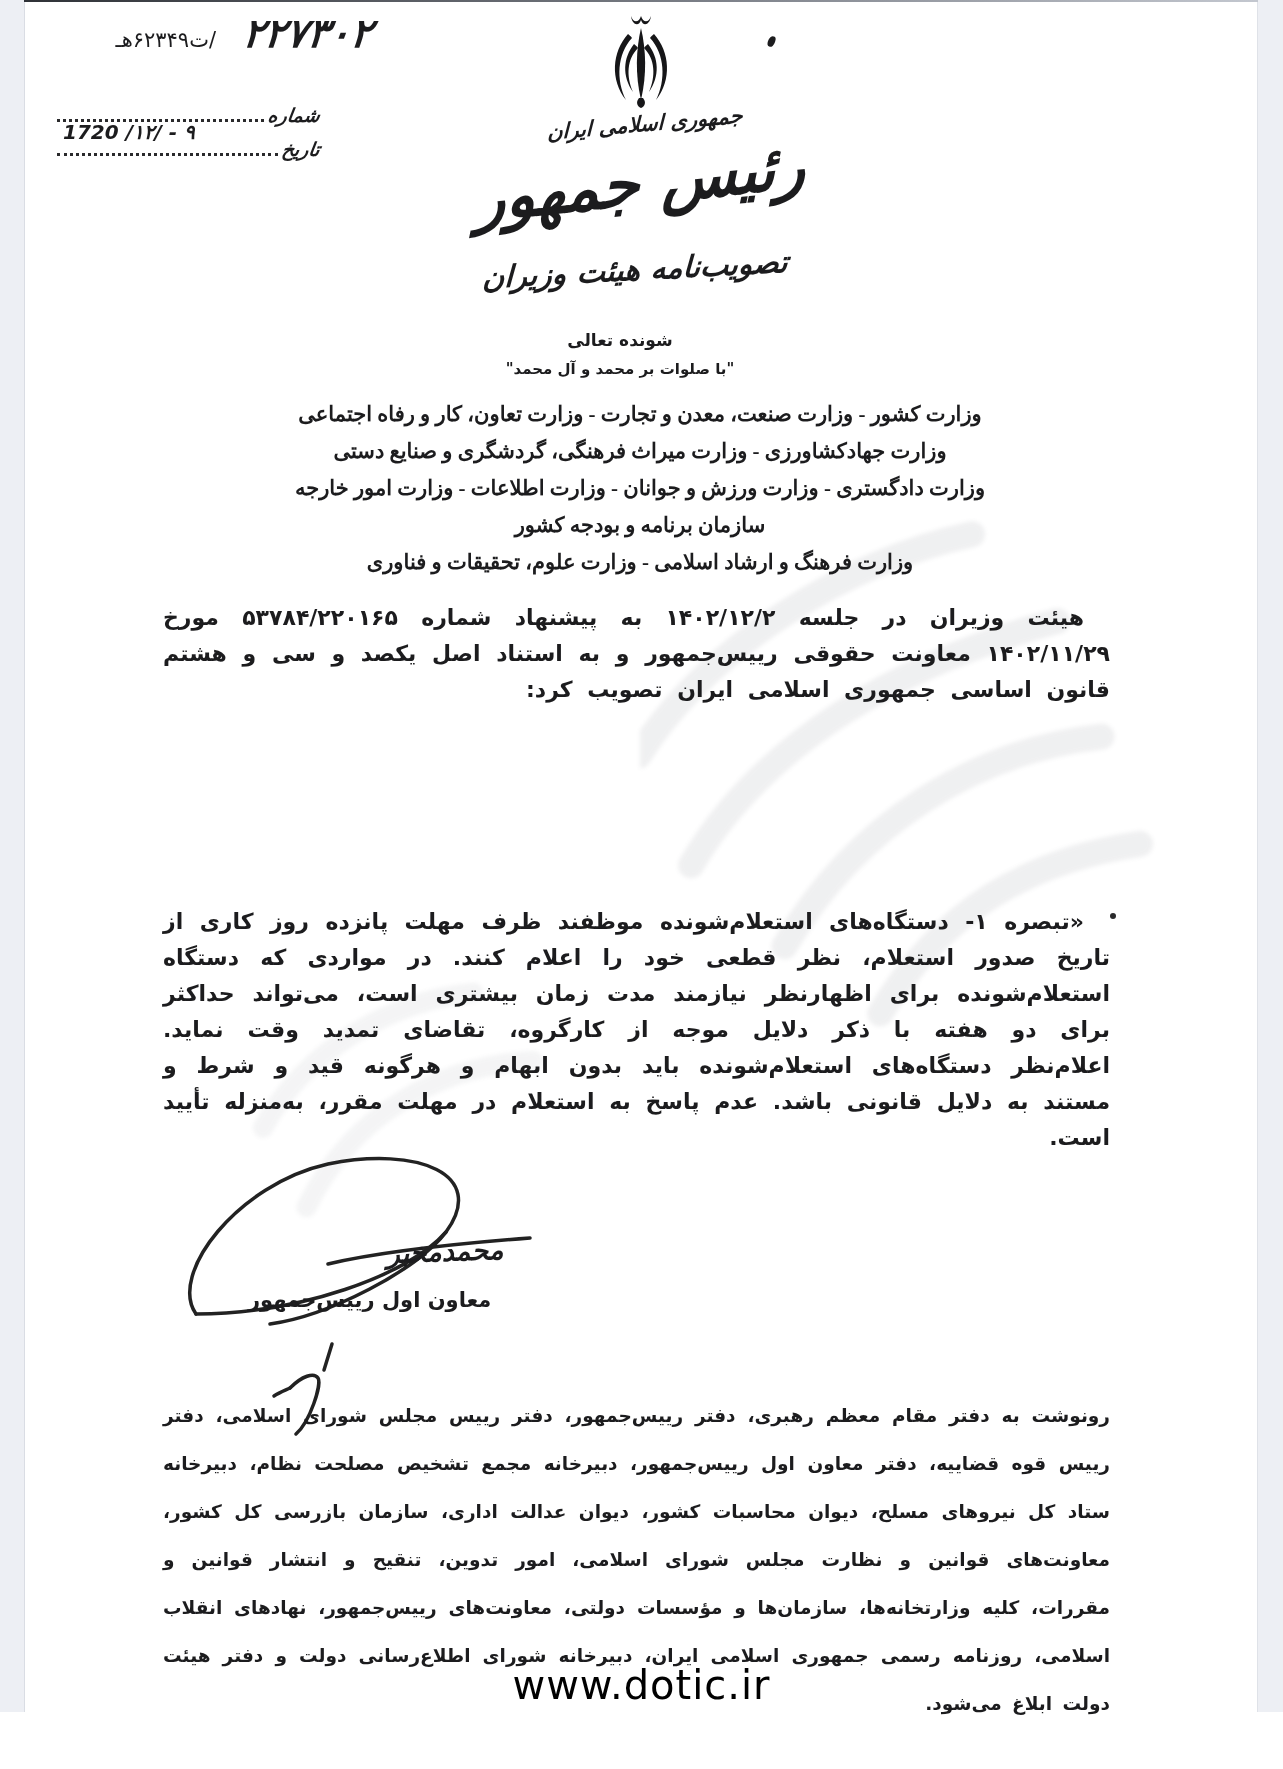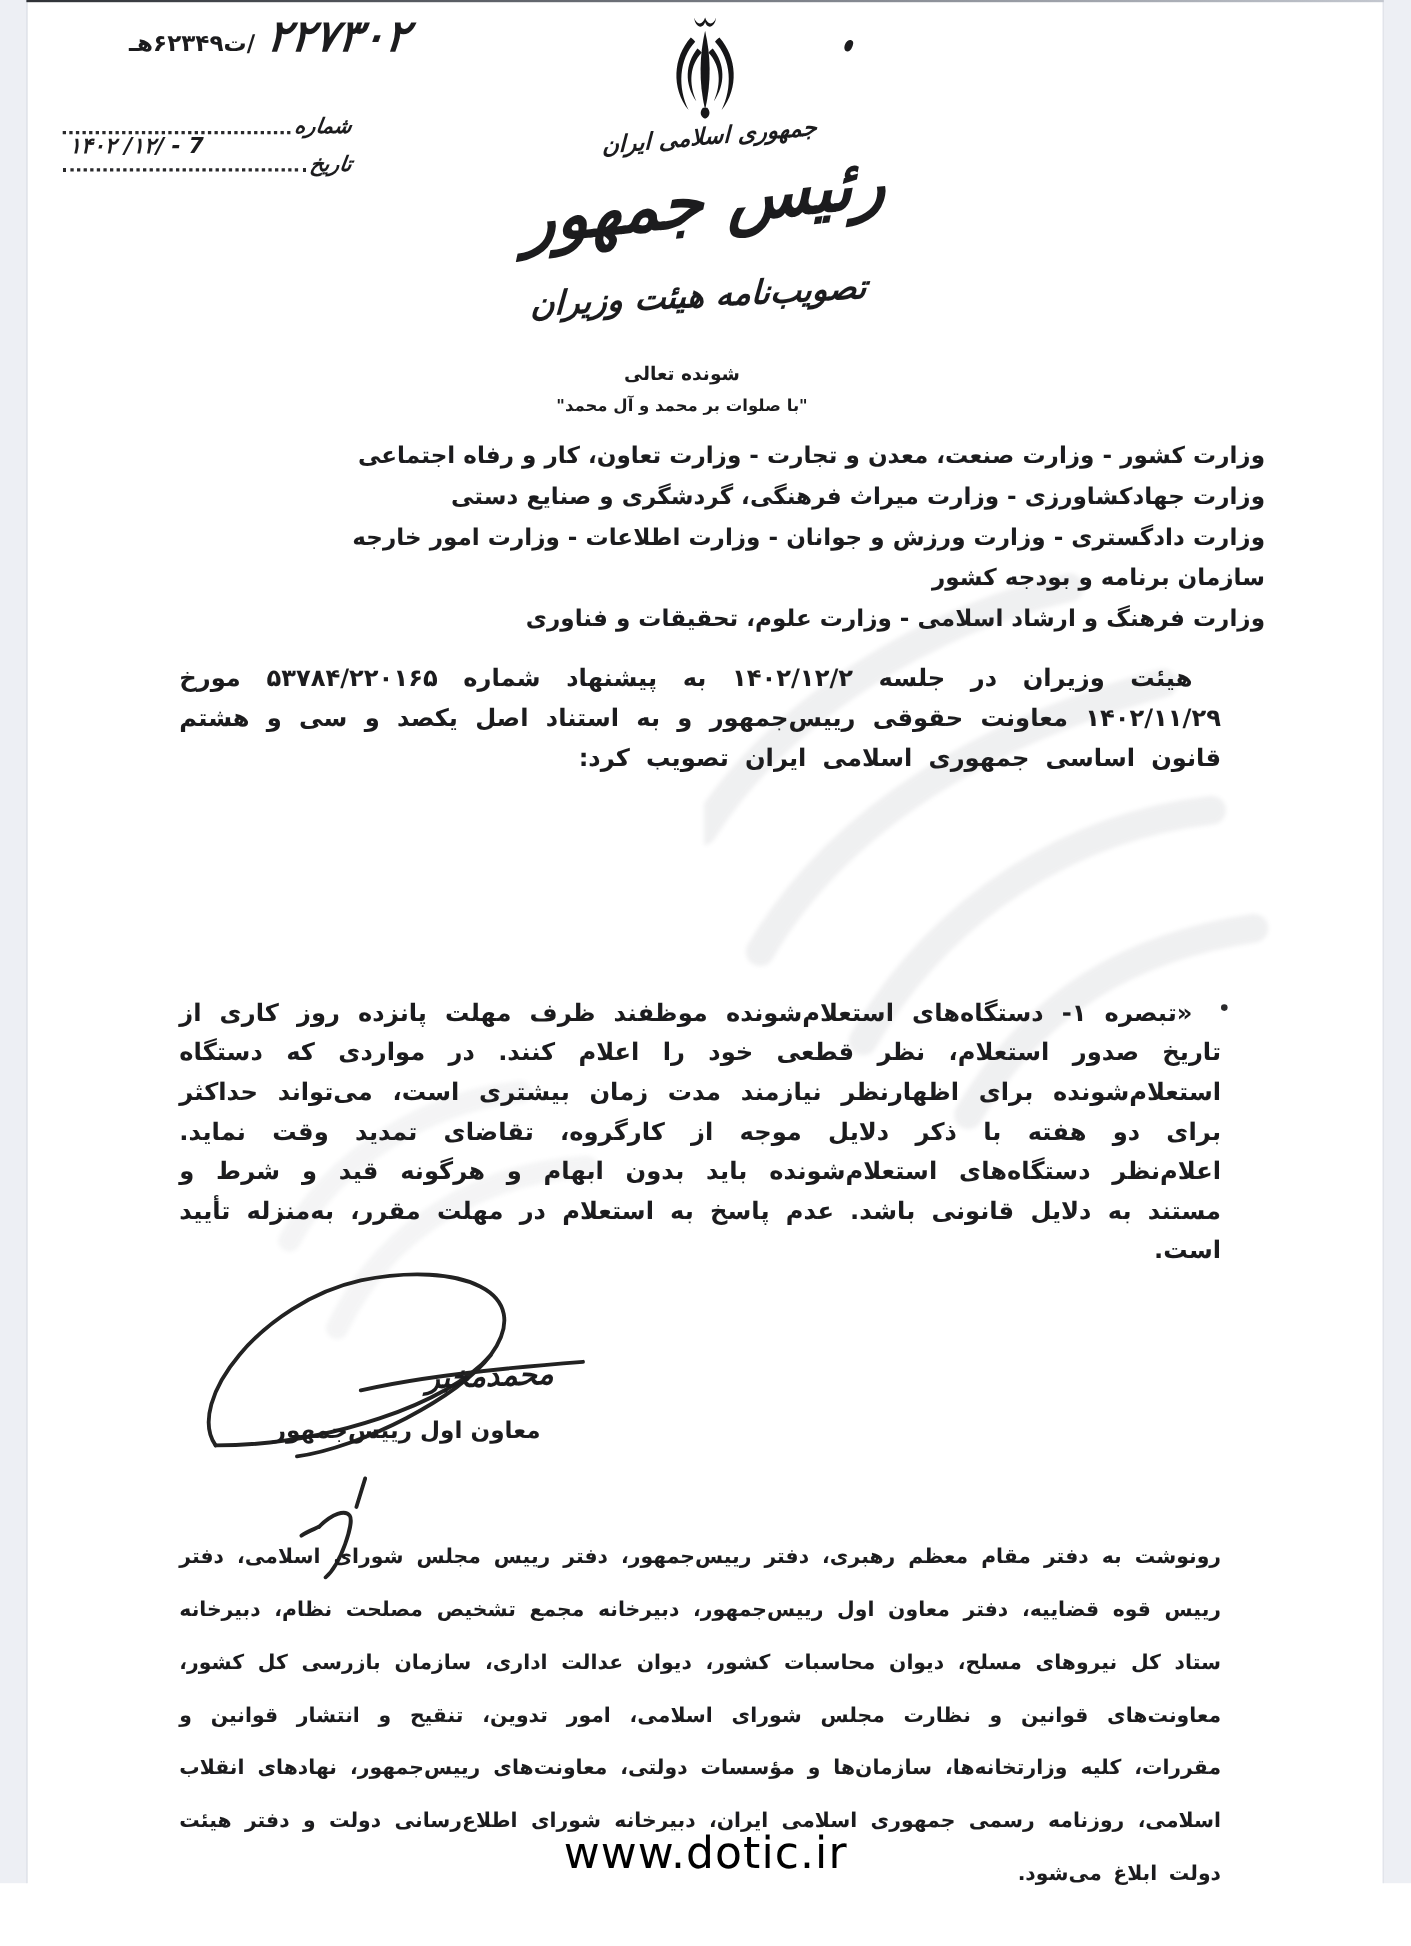--- a/index.html
+++ b/index.html
@@ -8,39 +8,39 @@
     font-family:"DejaVu Sans",sans-serif;color:#1c1c1e;
   }
   .edge{position:absolute;top:0;background:#edeff4;}
   .edge.left{left:0;width:24px;height:1712px;border-right:1px solid #dadde4;}
   .edge.right{right:0;width:25px;height:1712px;border-left:1px solid #dfe2e8;}
   .top-line{position:absolute;left:24px;top:0;width:1234px;height:2px;
     background:linear-gradient(to right,#2f3237,#7b7f87 55%,#c3c7cf);}
   
   .refnum{position:absolute;left:52px;top:10px;width:320px;direction:rtl;white-space:nowrap;}
   .ref-large{font-size:40px;font-weight:bold;font-style:italic;letter-spacing:6px;transform:skewX(-6deg);display:inline-block;}
-  .ref-small{font-size:21px;font-weight:bold;margin-right:6px;display:inline-block;}
+  .ref-small{font-size:21px;font-weight:normal;margin-right:22px;display:inline-block;}
   
   .meta{position:absolute;left:55px;top:92px;width:265px;direction:rtl;}
   .meta-row{position:relative;height:34px;display:flex;align-items:flex-end;}
   .meta-label{font-size:19px;font-weight:bold;font-style:italic;flex:0 0 auto;transform:skewX(-8deg);}
   .meta-dots{flex:1 1 auto;border-bottom:3px dotted #2a2a2c;margin:0 4px 4px 2px;height:1px;}
   .date-hand{position:absolute;left:8px;top:-6px;font-size:20px;font-weight:bold;font-style:italic;direction:ltr;white-space:nowrap;}
   
   .emblem{position:absolute;left:608px;top:12px;}
   .hdr{position:absolute;text-align:center;font-weight:bold;white-space:nowrap;}
   .country{left:470px;top:112px;width:350px;font-size:21px;font-style:italic;transform:rotate(-5deg) skewX(-6deg);}
   .office{left:430px;top:146px;width:420px;font-size:62px;font-style:italic;transform:rotate(-6deg) skewX(-4deg);}
   .doctype{left:410px;top:252px;width:450px;font-size:30px;font-style:italic;transform:rotate(-3deg) skewX(-5deg);}
   .basmala{left:470px;top:330px;width:300px;font-size:17px;}
   .salawat{left:420px;top:360px;width:400px;font-size:15px;}
   .speck1{position:absolute;left:768px;top:36px;width:7px;height:11px;background:#1c1c1e;border-radius:60% 40% 55% 45%;transform:rotate(18deg);}
   .speck2{position:absolute;left:1110px;top:913px;width:6px;height:6px;background:#2a2a2c;border-radius:50%;}
   
-  .recipients{position:absolute;left:130px;top:396px;width:1020px;direction:rtl;text-align:right;}
+  .recipients{position:absolute;left:130px;top:396px;width:1020px;direction:rtl;text-align:center;font-family:Liberation Serif, serif;}
   .recipients div{font-size:21px;font-weight:bold;line-height:37px;white-space:nowrap;}
   
   .para{position:absolute;left:163px;width:947px;direction:rtl;text-align:justify;
     font-size:22px;font-weight:bold;line-height:36px;word-spacing:7px;}
   .p1{top:600px;text-indent:26px;}
   .p2{top:778px;text-indent:26px;}
   .p3{top:904px;text-indent:26px;}
   
   .sig-swoosh{position:absolute;left:178px;top:1146px;}
   .sig-name{position:absolute;left:330px;top:1236px;width:230px;font-size:27px;font-weight:bold;font-style:italic;direction:rtl;text-align:center;transform:rotate(-2deg);}
@@ -87,21 +87,21 @@
   </div>
 
   <div class="meta">
     <div class="meta-row">
       <span class="meta-label">شماره</span>
       <span class="meta-dots"></span>
     </div>
     <div class="meta-row">
       <span class="meta-label">تاریخ</span>
       <span class="meta-dots"></span>
-      <span class="date-hand">۱۴۰۲ /۱۲/ - 7</span>
+      <span class="date-hand">1720 /۱۲/ - ۹</span>
     </div>
   </div>
 
   <svg class="emblem" width="66" height="96" viewBox="0 0 66 96">
     <g fill="#161618">
       <path d="M23,4 c2,7 8,7 10,0 c2,7 8,7 10,0 c-1,9 -8,11 -10,4 c-2,7 -9,5 -10,-4 Z"></path>
       <path d="M33,16 C28,38 27,62 33,88 C39,62 38,38 33,16 Z"></path>
       <path d="M31,86 c-5,6 1,10 2,10 c1,0 7,-4 2,-10 Z"></path>
       <path d="M20,22 C4,40 2,68 18,88 C8,68 9,42 24,26 C23,24 21,23 20,22 Z"></path>
       <path d="M26,32 C15,46 14,64 25,80 C18,64 19,47 30,36 C29,34 27,33 26,32 Z"></path>

